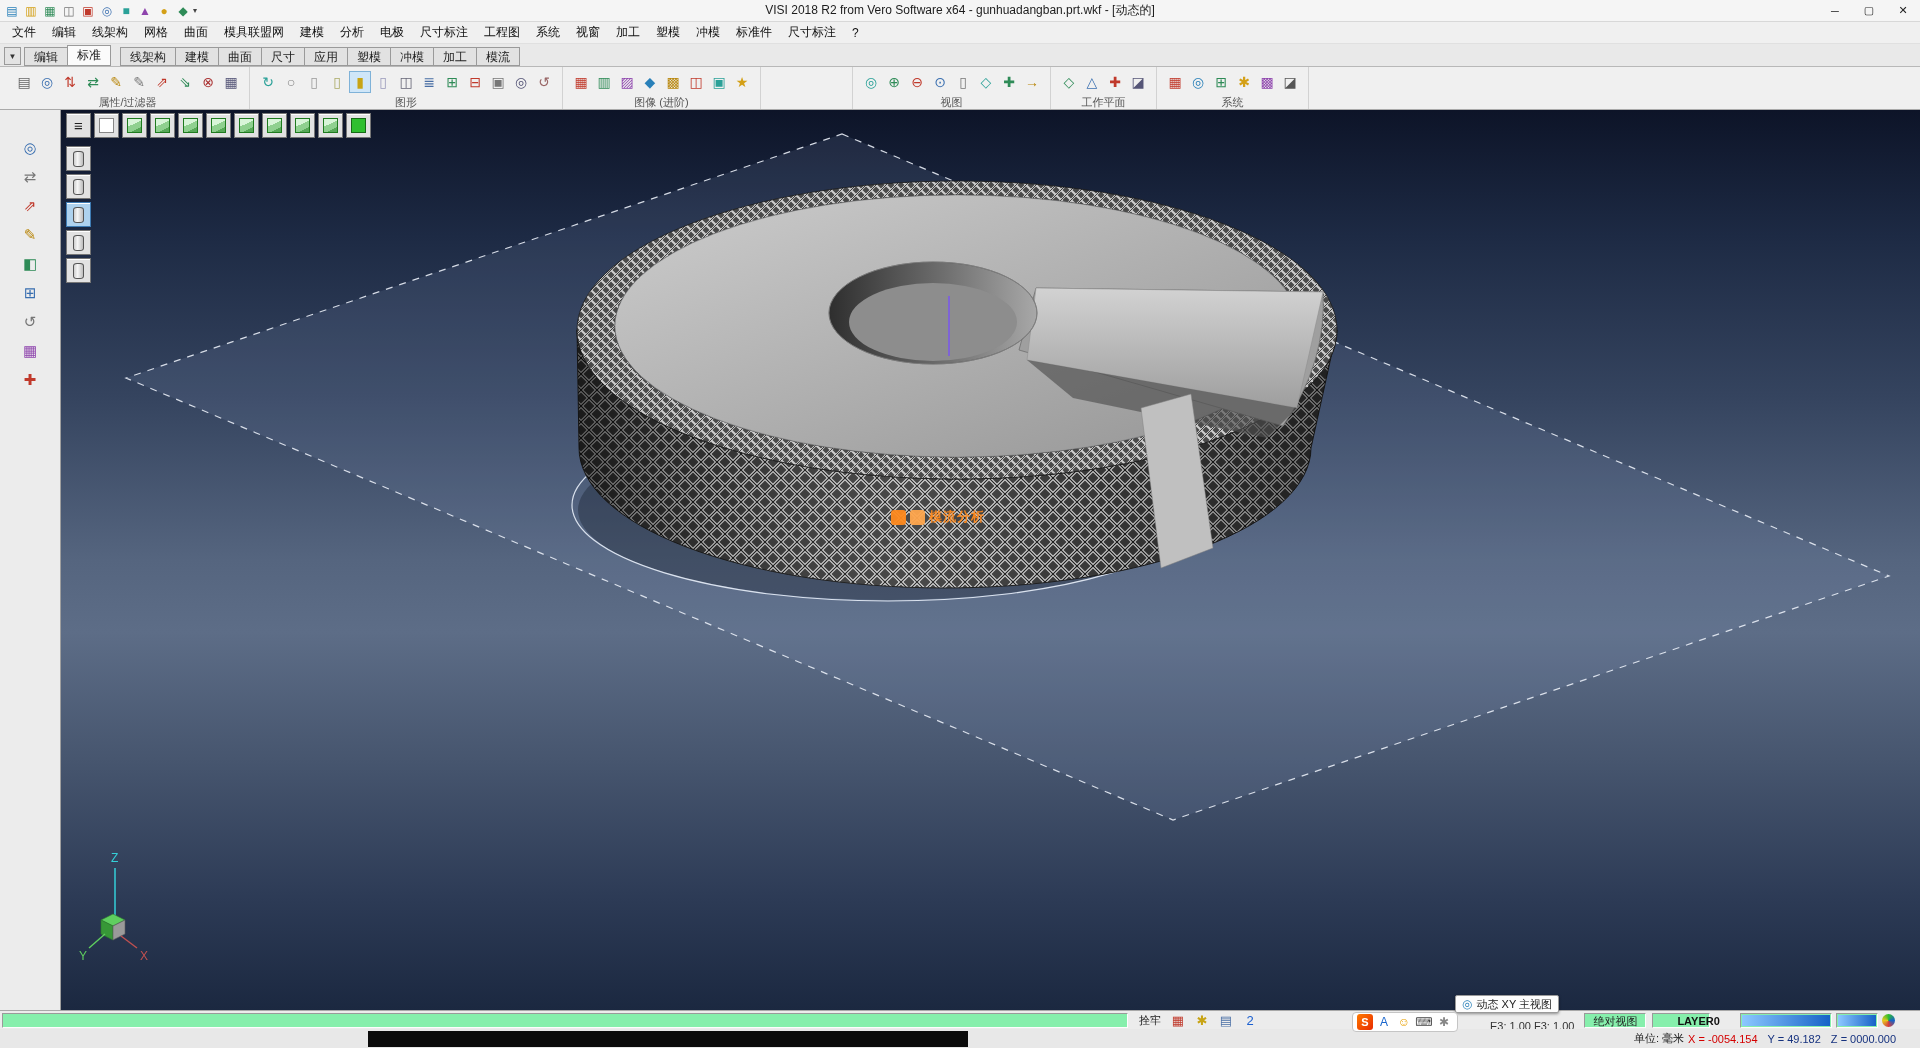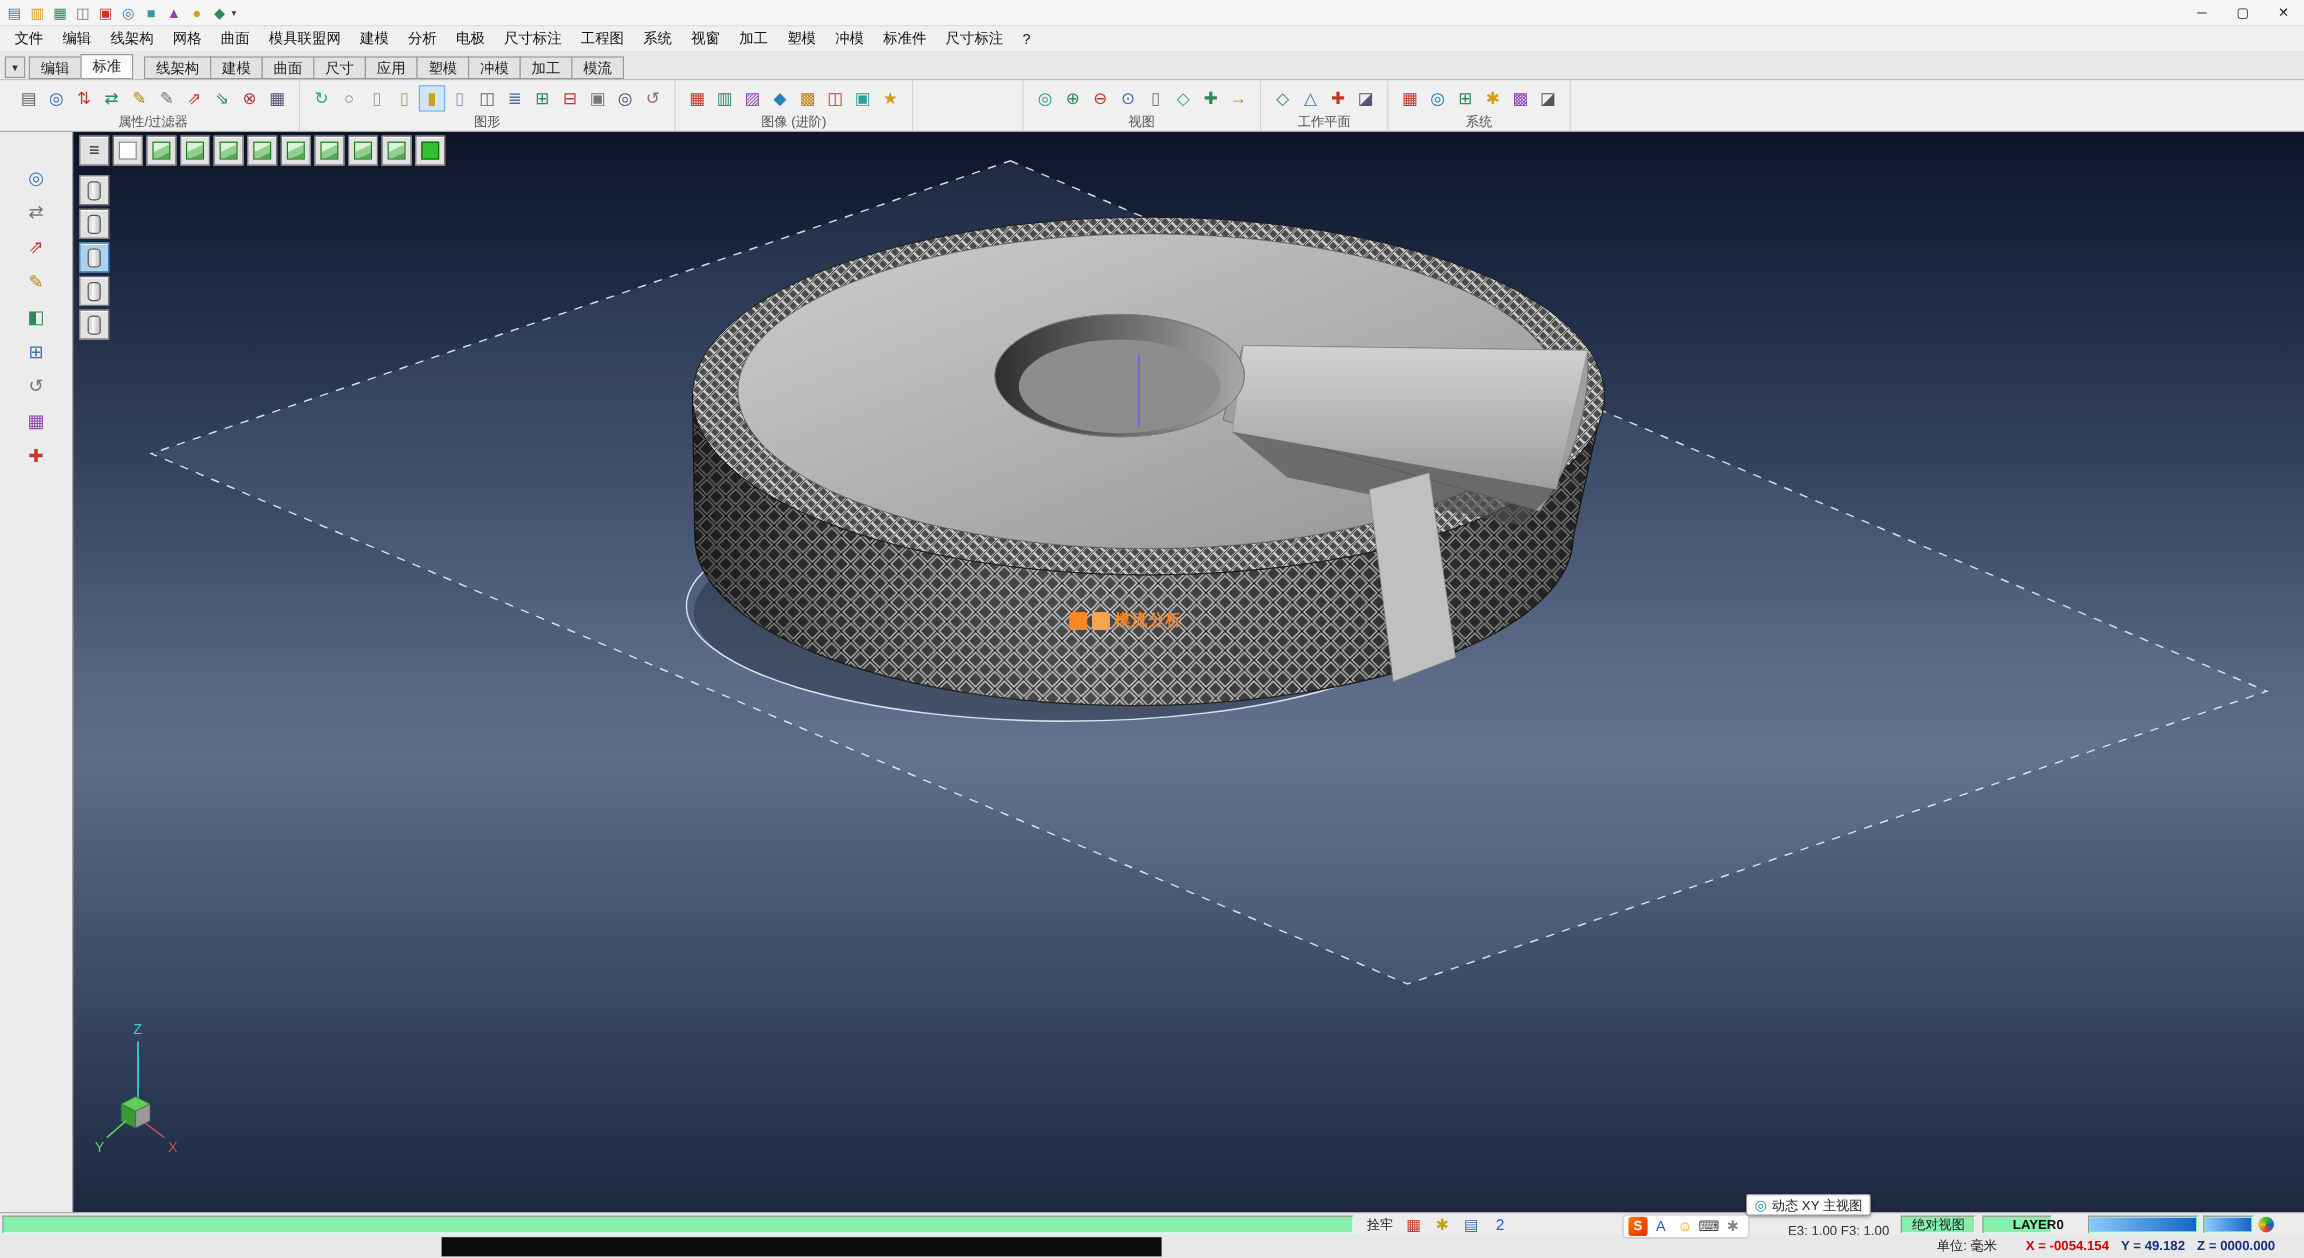--- a/index.html
+++ b/index.html
@@ -72,22 +72,22 @@
   .layer-box { width:58px; text-align:center; line-height:14px; font-weight:bold; color:#111; margin-left:6px;padding-left:24px; }
   .bar-gap { width:30px; }
   .pbar { width:92px; padding:1px; }
   .pbar2 { width:42px; }
   .pbar-fill { height:100%; background:linear-gradient(90deg,#8cc8ff,#1663c7); }
   .globe { width:13px; height:13px; border-radius:50%; background:conic-gradient(#2fbf2f,#1663c7,#d43f3f,#e8c61e,#2fbf2f); margin:0 4px; }
 
   .status2 { position:absolute; left:0; right:0; bottom:0; height:19px; background:#e8e8e8; display:flex; align-items:center; font-size:11px; position:absolute; }
   .taskbar-strip { position:absolute; left:368px; width:600px; top:2px; height:16px; background:#0b0b0b; }
   .s2-spacer { flex:1; }
-  .unit-label { color:#222; margin-right:24px; white-space:nowrap; }
-  .coord { font-weight:bold; white-space:nowrap; margin-right:10px; }
+  .unit-label { color:#222; margin-right:4px; white-space:nowrap; }
+  .coord { font-weight:normal; white-space:nowrap; margin-right:10px; }
   .coord-x { color:#d40000; }
   .coord-yz { color:#16327f; }
   .s2-pad { width:14px; }
 
   
   .xy-popup { position:absolute; left:1455px; top:995px; height:18px; background:#fdfdfd; border:1px solid #9a9a9a; border-radius:2px; display:flex; align-items:center; gap:4px; padding:0 6px; font-size:11px; z-index:6; box-shadow:0 1px 3px rgba(0,0,0,.4); color:#222; }
   .xy-popup-icon { color:#2980b9; font-size:12px; }
   .ime-bar { position:absolute; left:1352px; top:1012px; height:20px; background:#fff; border:1px solid #c5c5c5; border-radius:4px; display:flex; align-items:center; padding:0 4px; gap:2px; z-index:6; }
   .ime-item { width:18px; height:16px; display:flex; align-items:center; justify-content:center; font-size:12px; }
   .ime-s { background:linear-gradient(135deg,#ff7a00,#e82a00); color:#fff !important; font-weight:bold; border-radius:3px; font-size:11px; width:16px; height:16px; }
@@ -112,20 +112,21 @@
 
       <span class="qa-icon" style="color: rgb(42, 161, 152);">■</span>
 
       <span class="qa-icon" style="color: rgb(142, 68, 173);">▲</span>
 
       <span class="qa-icon" style="color: rgb(212, 160, 23);">●</span>
 
       <span class="qa-icon" style="color: rgb(46, 139, 87);">◆</span>
     </div>
   <span class="qa-caret">▾</span>
+  <div class="title-text">VISI 2018 R2 from Vero Software x64 - gunhuadangban.prt.wkf - [动态的]</div>
   <div class="win-controls">
     <div class="win-btn">─</div>
     <div class="win-btn">▢</div>
     <div class="win-btn">✕</div>
   </div>
 </div>
 
 <div class="menubar">
 
     <span class="menu-item">文件</span>

